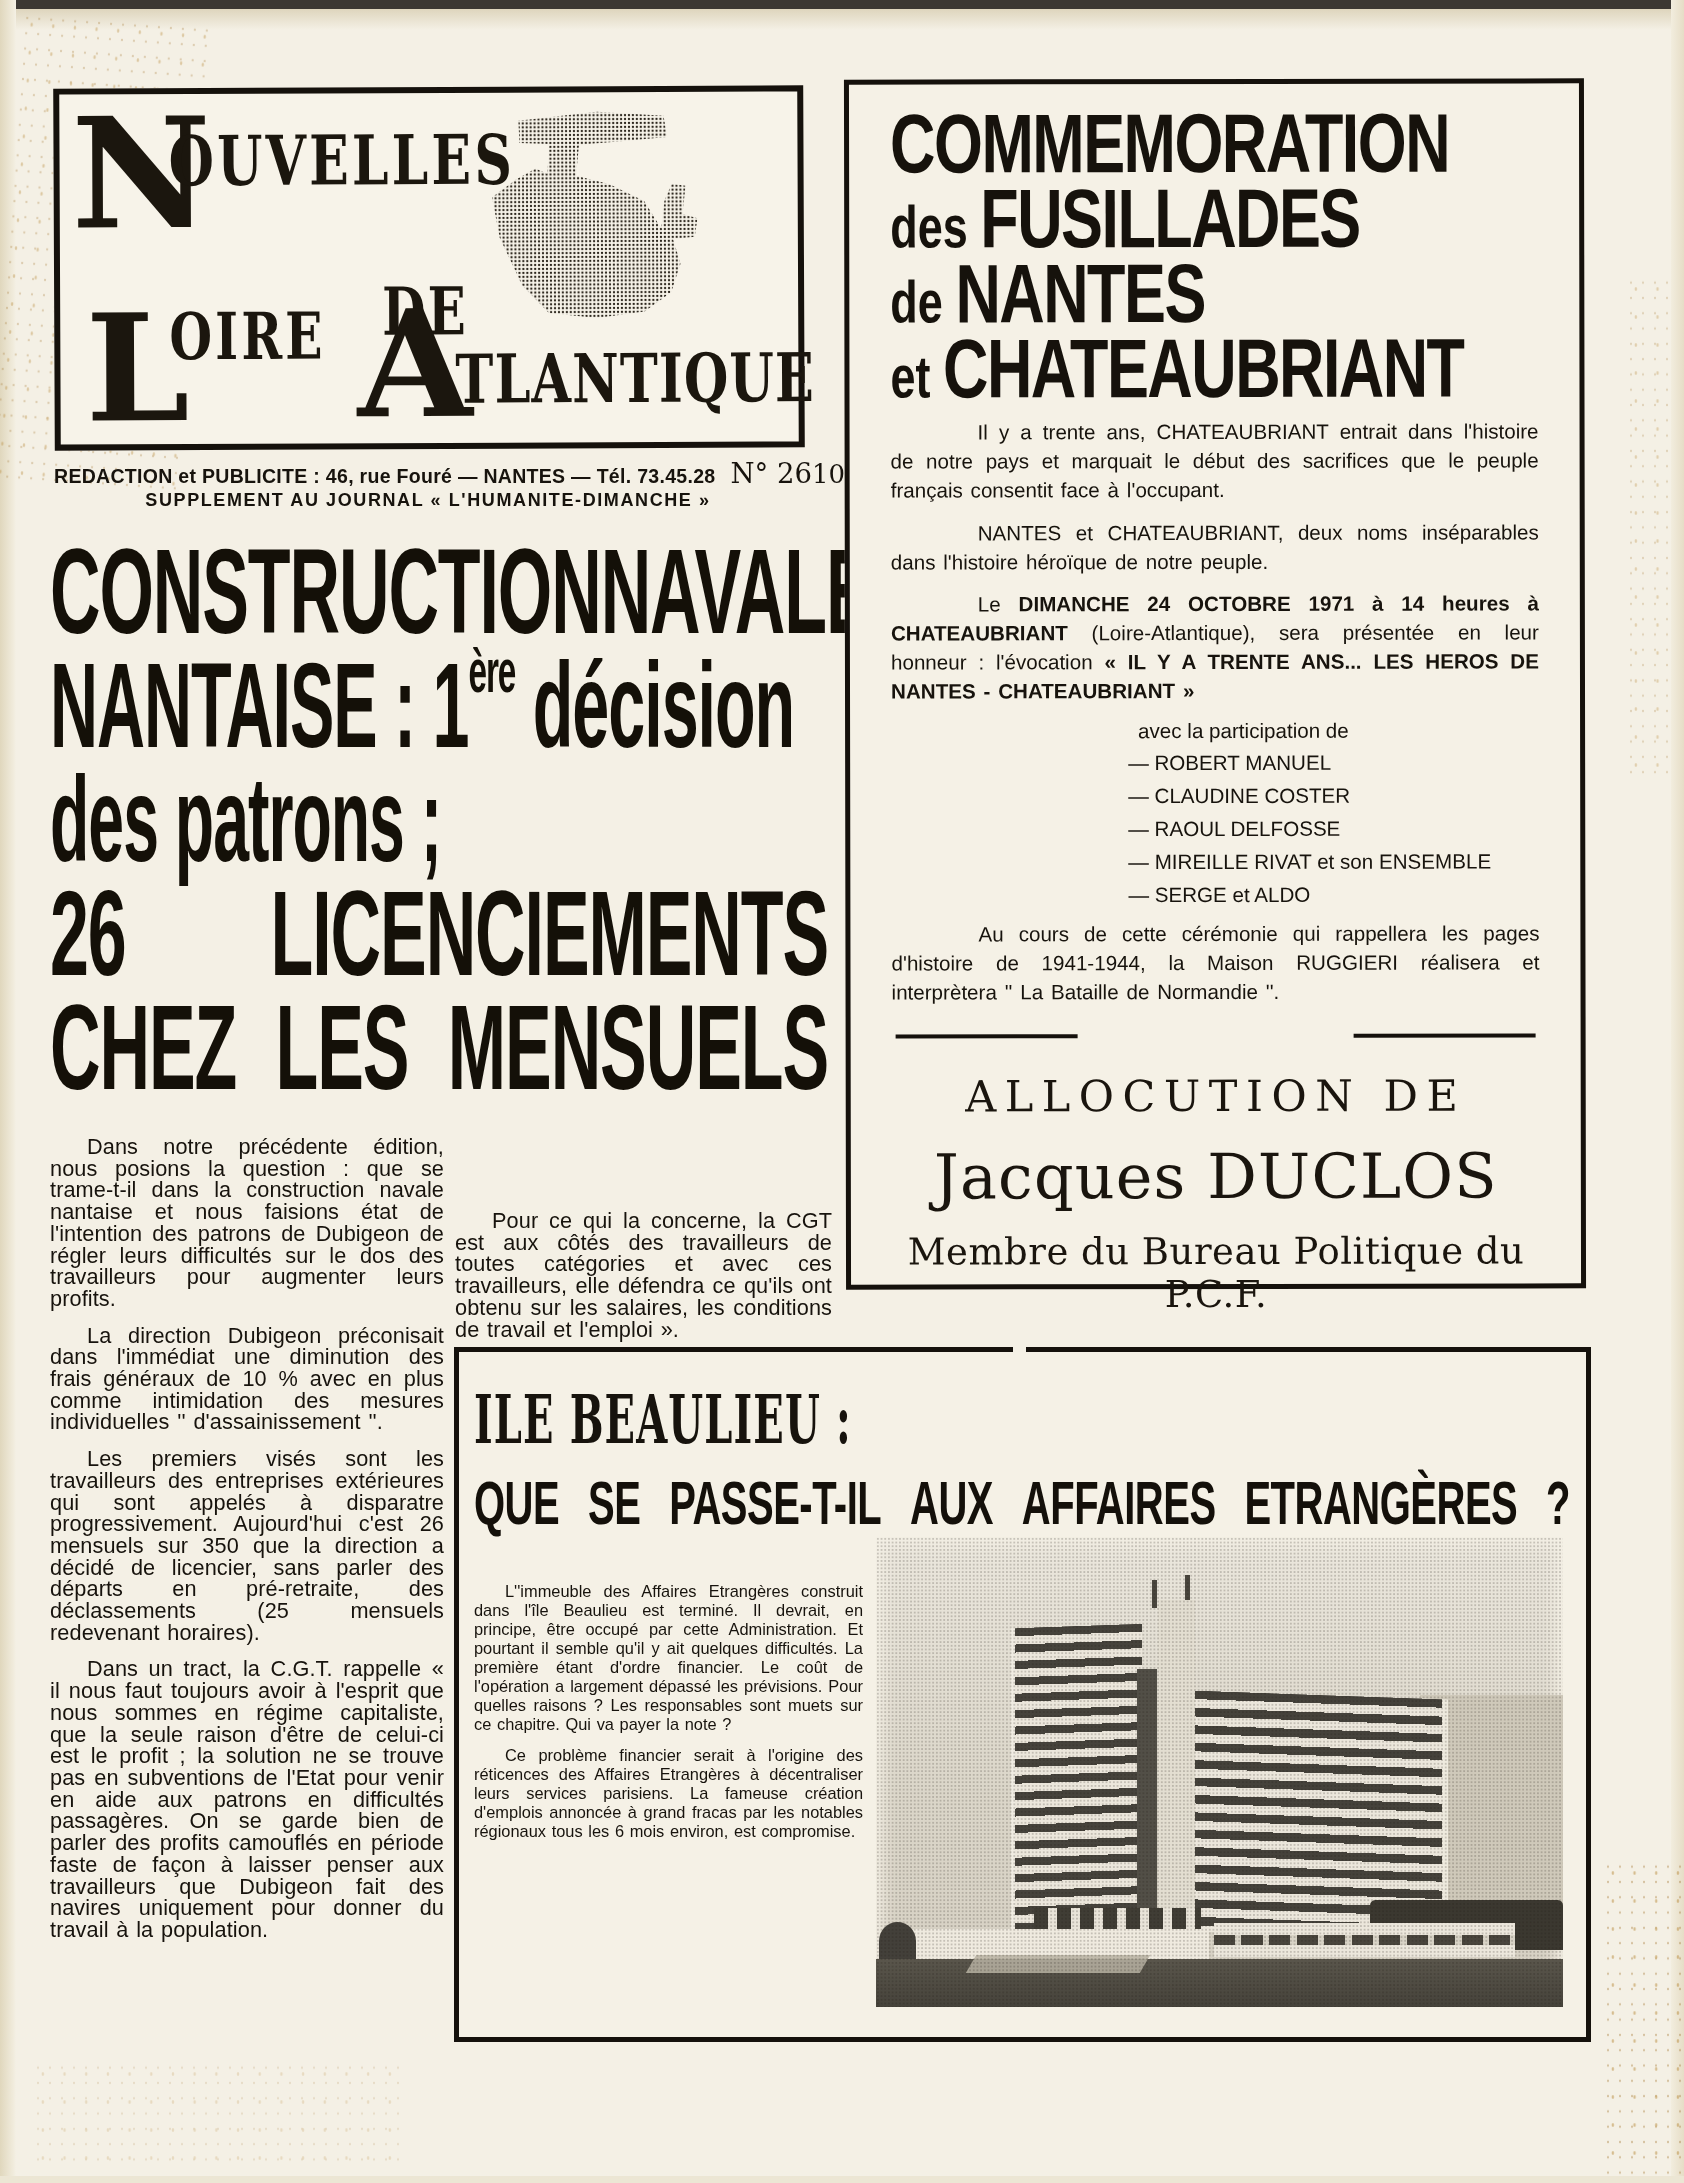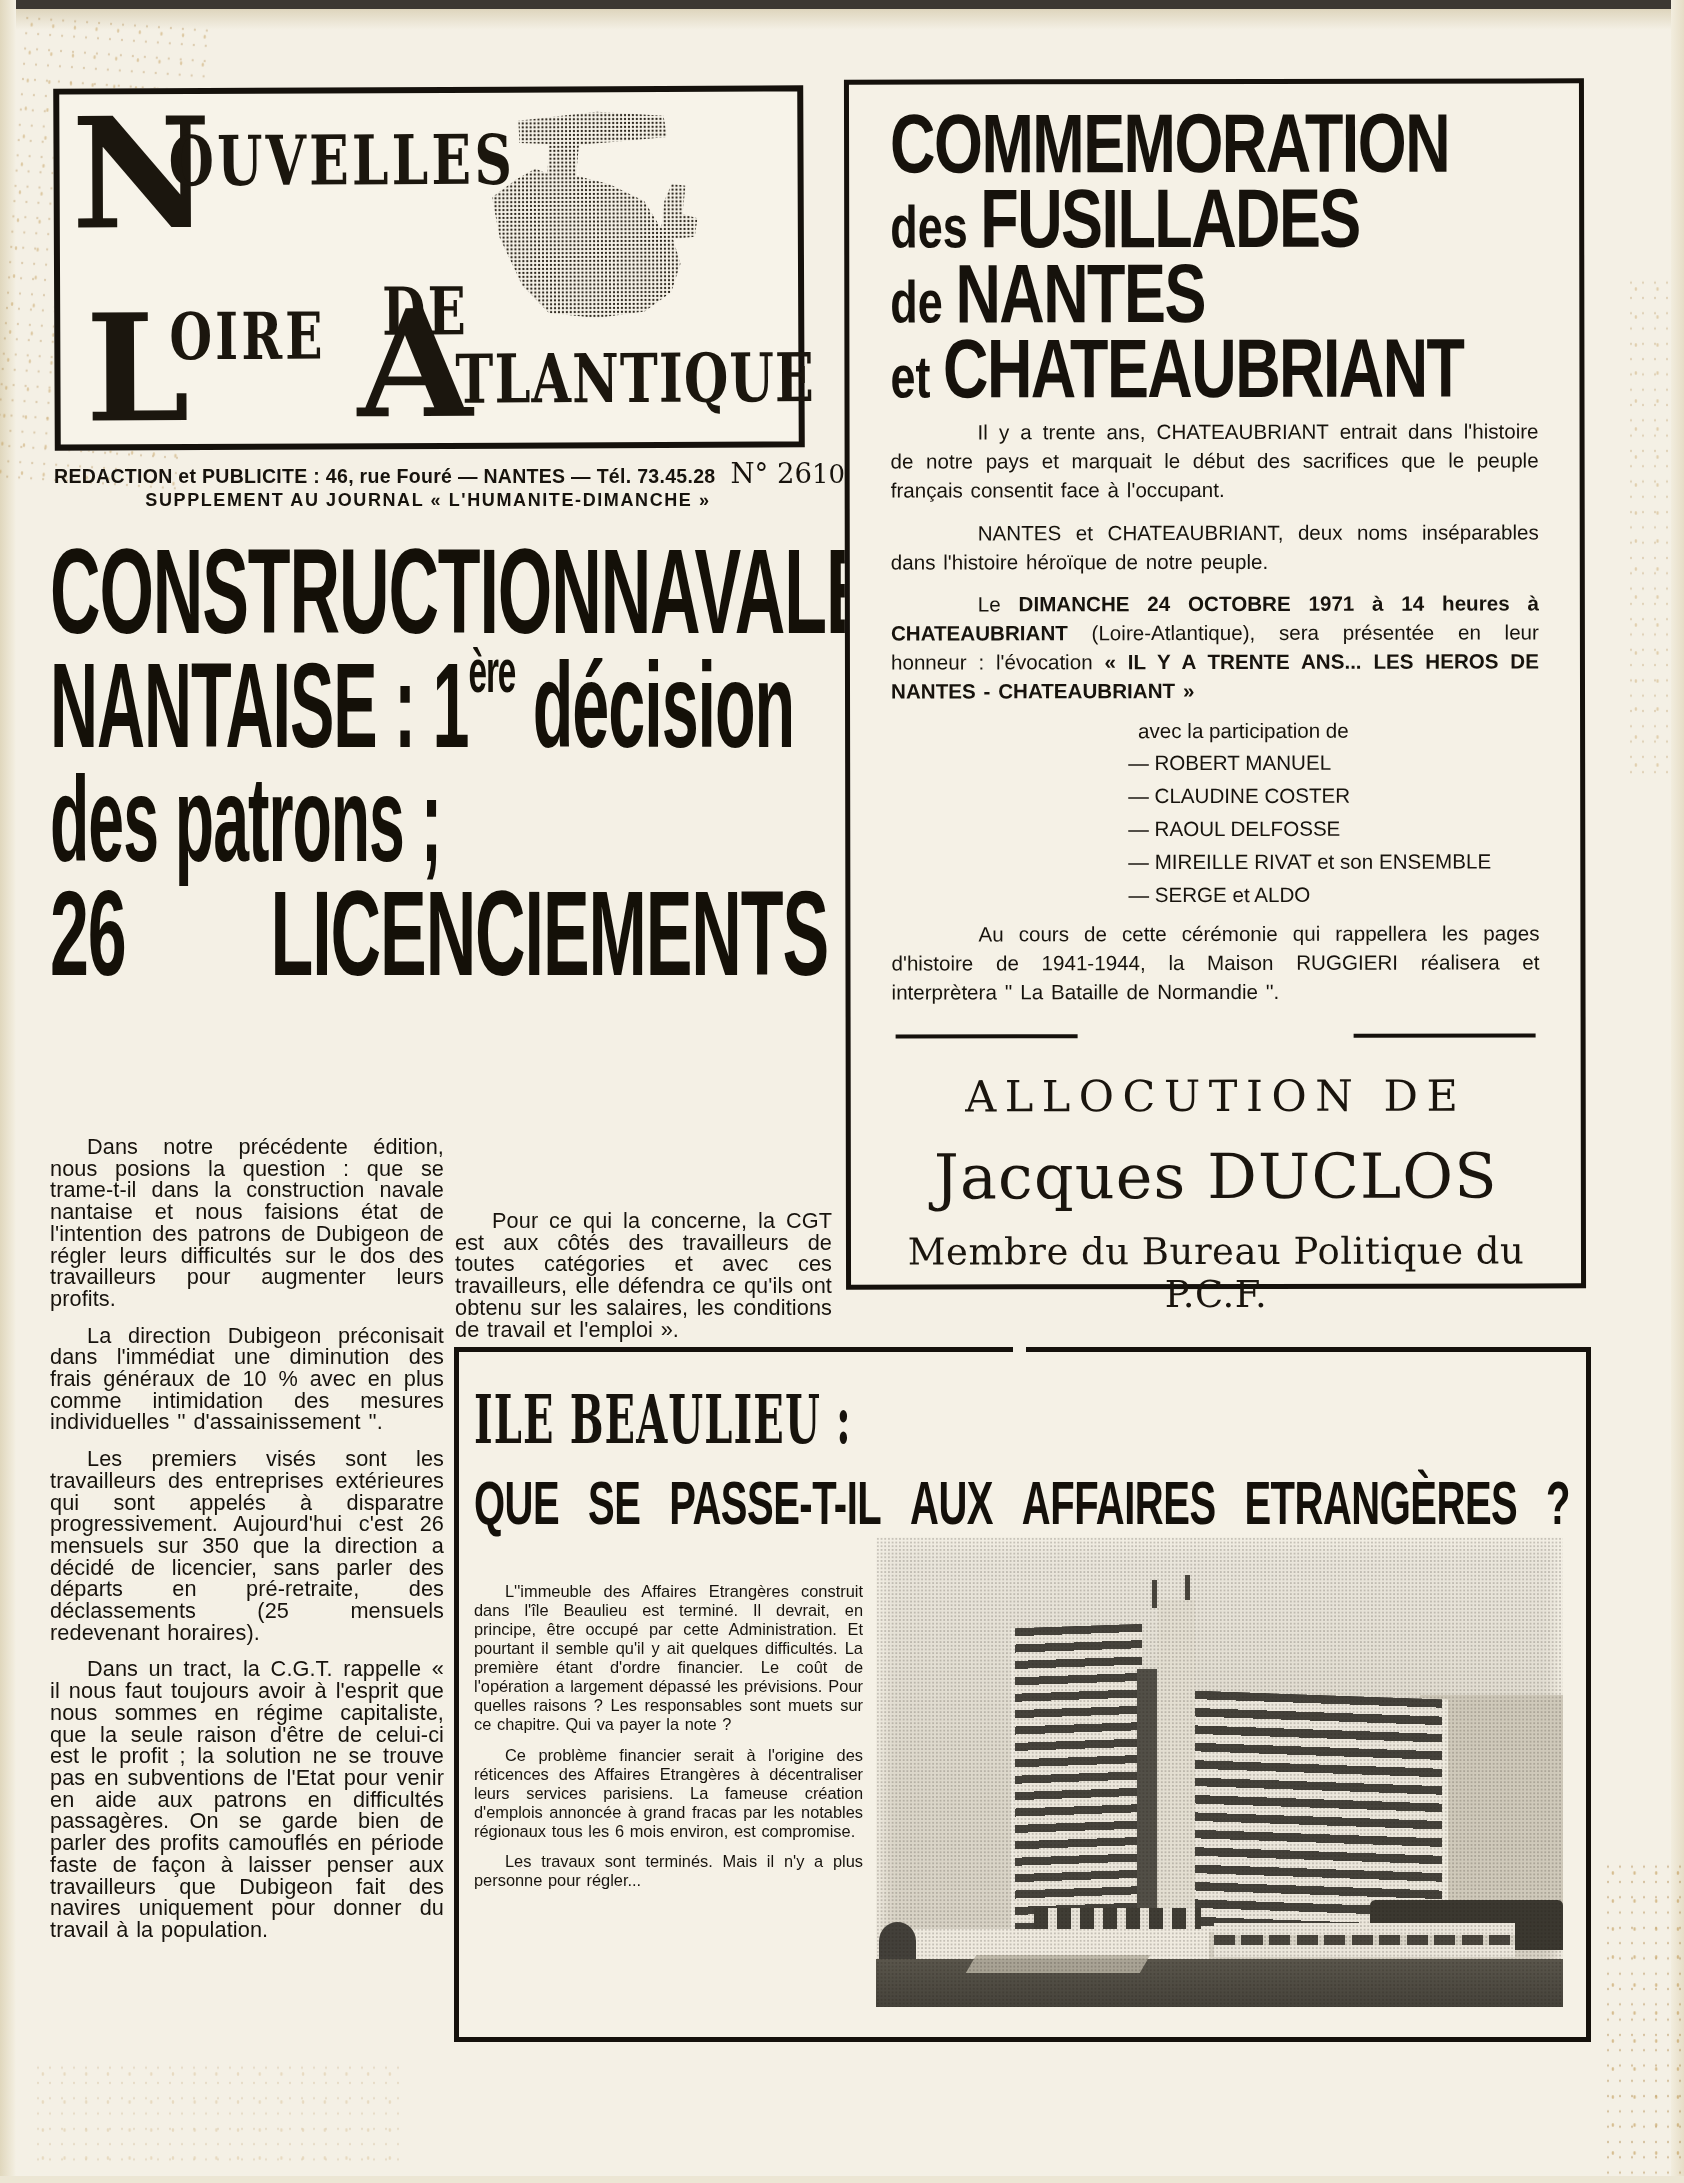--- a/index.html
+++ b/index.html
@@ -165,20 +165,27 @@
       <div class="hl-scale hl-l3">
         <span>des patrons ;</span>
       </div>
     </div>
     <div class="hl-line">
       <div class="hl-scale hl-flex">
         <span>26</span>
         <span>LICENCIEMENTS</span>
       </div>
     </div>
+    <div class="hl-line">
+      <div class="hl-scale hl-flex">
+        <span>CHEZ</span>
+        <span>LES</span>
+        <span>MENSUELS</span>
+      </div>
+    </div>
   </h1>
 
   <div class="col col1">
     <p>Dans notre précédente édition, nous posions la question : que se trame-t-il dans la construction navale nantaise et nous faisions état de l'intention des patrons de Dubigeon de régler leurs difficultés sur le dos des travailleurs pour augmenter leurs profits.</p>
     <p>La direction Dubigeon préconisait dans l'immédiat une diminution des frais généraux de 10 % avec en plus comme intimidation des mesures individuelles '' d'assainissement ''.</p>
     <p>Les premiers visés sont les travailleurs des entreprises extérieures qui sont appelés à disparatre progressivement. Aujourd'hui c'est 26 mensuels sur 350 que la direction a décidé de licencier, sans parler des départs en pré-retraite, des déclassements (25 mensuels redevenant horaires).</p>
     <p>Dans un tract, la C.G.T. rappelle « il nous faut toujours avoir à l'esprit que nous sommes en régime capitaliste, que la seule raison d'être de celui-ci est le profit ; la solution ne se trouve pas en subventions de l'Etat pour venir en aide aux patrons en difficultés passagères. On se garde bien de parler des profits camouflés en période faste de façon à laisser penser aux travailleurs que Dubigeon fait des navires uniquement pour donner du travail à la population.</p>
   </div>
   <div class="col col2">
     <p>Pour ce qui la concerne, la CGT est aux côtés des travailleurs de toutes catégories et avec ces travailleurs, elle défendra ce qu'ils ont obtenu sur les salaires, les conditions de travail et l'emploi ».</p>
@@ -230,21 +237,20 @@
       <span>SE</span>
       <span>PASSE-T-IL</span>
       <span>AUX</span>
       <span>AFFAIRES</span>
       <span>ETRANGÈRES</span>
       <span>?</span>
     </div>
     <div class="b-col">
       <p>L''immeuble des Affaires Etrangères construit dans l'île Beaulieu est terminé. Il devrait, en principe, être occupé par cette Administration. Et pourtant il semble qu'il y ait quelques difficultés. La première étant d'ordre financier. Le coût de l'opération a largement dépassé les prévisions. Pour quelles raisons ? Les responsables sont muets sur ce chapitre. Qui va payer la note ?</p>
       <p>Ce problème financier serait à l'origine des réticences des Affaires Etrangères à décentraliser leurs services parisiens. La fameuse création d'emplois annoncée à grand fracas par les notables régionaux tous les 6 mois environ, est compromise.</p>
-      <p>Les travaux sont terminés. Mais il n'y a plus personne pour régler...</p>
     </div>
     <div class="photo">
       <div class="ph-backdrop"></div>
       <div class="ph-ant1"></div>
       <div class="ph-ant2"></div>
       <div class="ph-sliver"></div>
       <div class="ph-towerL"></div>
       <div class="ph-core"></div>
       <div class="ph-towerR"></div>
       <div class="ph-hedge"></div>

